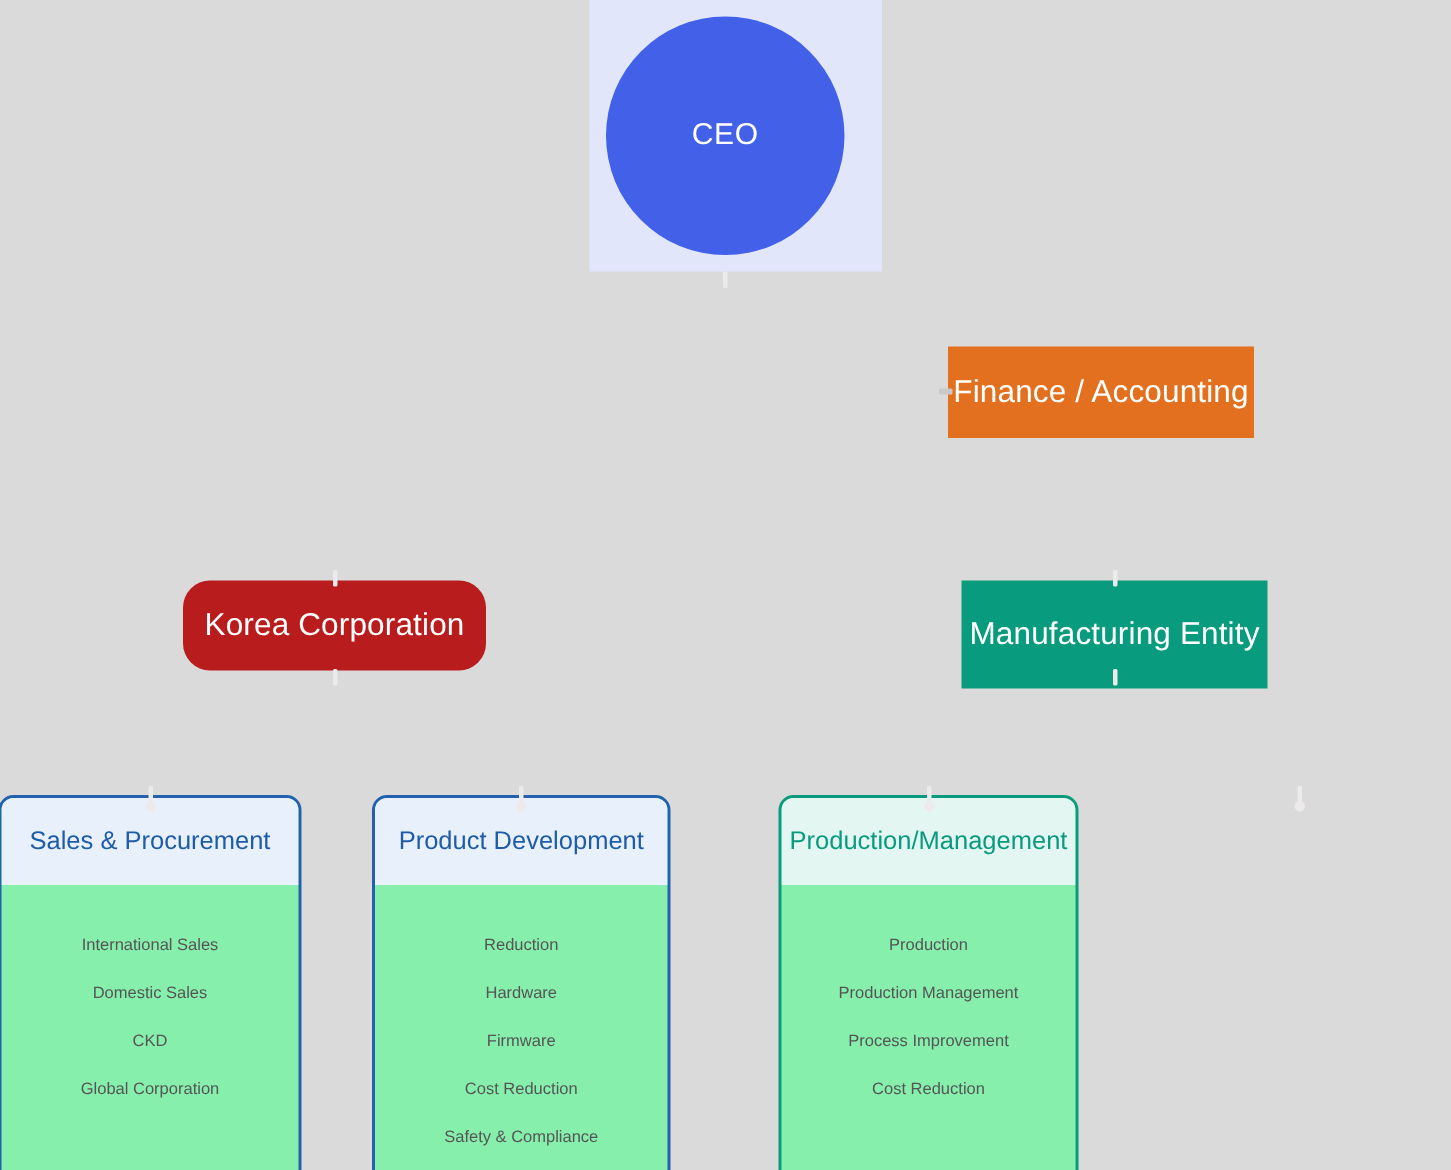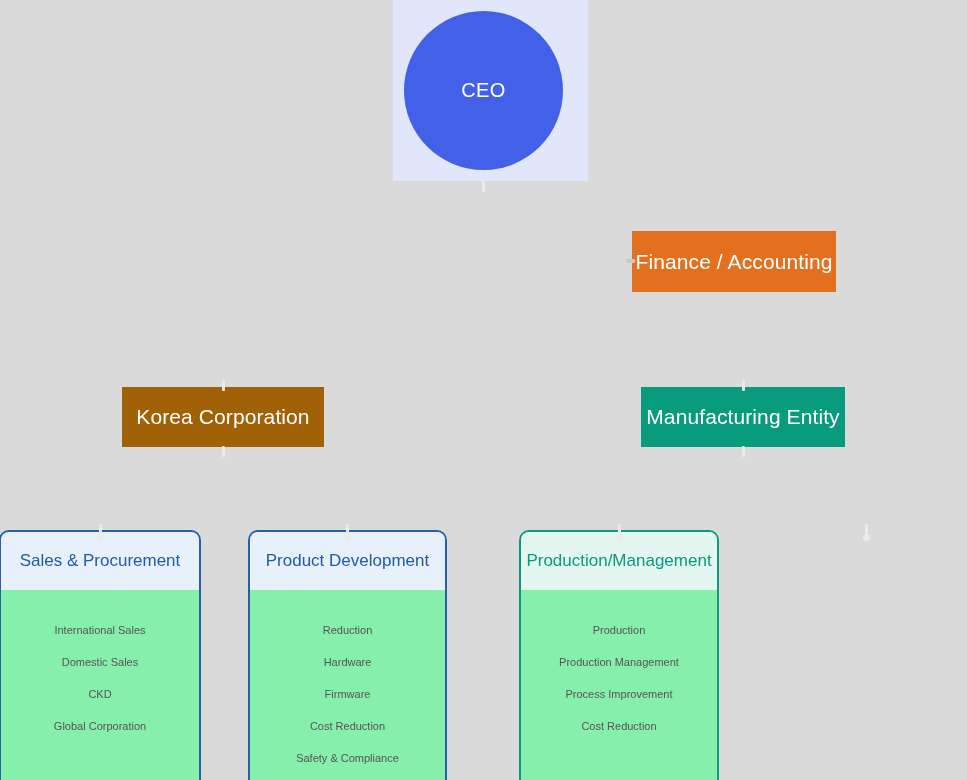--- a/index.html
+++ b/index.html
@@ -71,27 +71,28 @@
     top: 231px;
     width: 204px;
     height: 61px;
     background: #e2701f;
   }
   .node-korea {
     left: 122px;
     top: 387px;
     width: 202px;
     height: 60px;
-    background: #a16207;
+    background: #b91c1c;
+    border-radius: 18px;
   }
   .node-manufacturing {
     left: 641px;
     top: 387px;
     width: 204px;
-    height: 60px;
+    height: 72px;
     background: #089b7d;
   }
 
   
   .stub {
     position: absolute;
     background: #eceaea;
     border-radius: 50%;
   }
   .stub-v {

